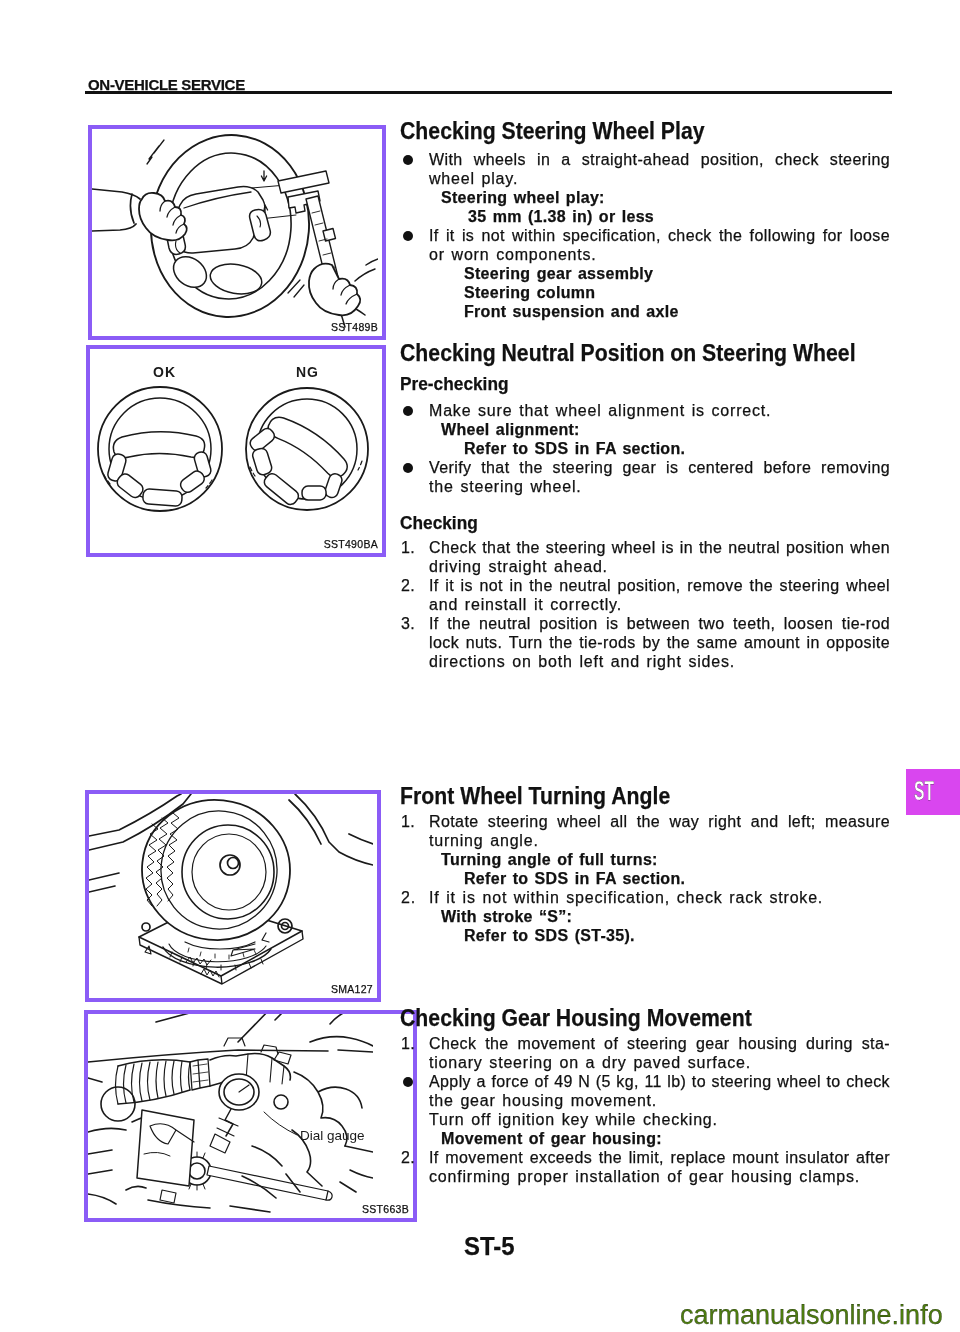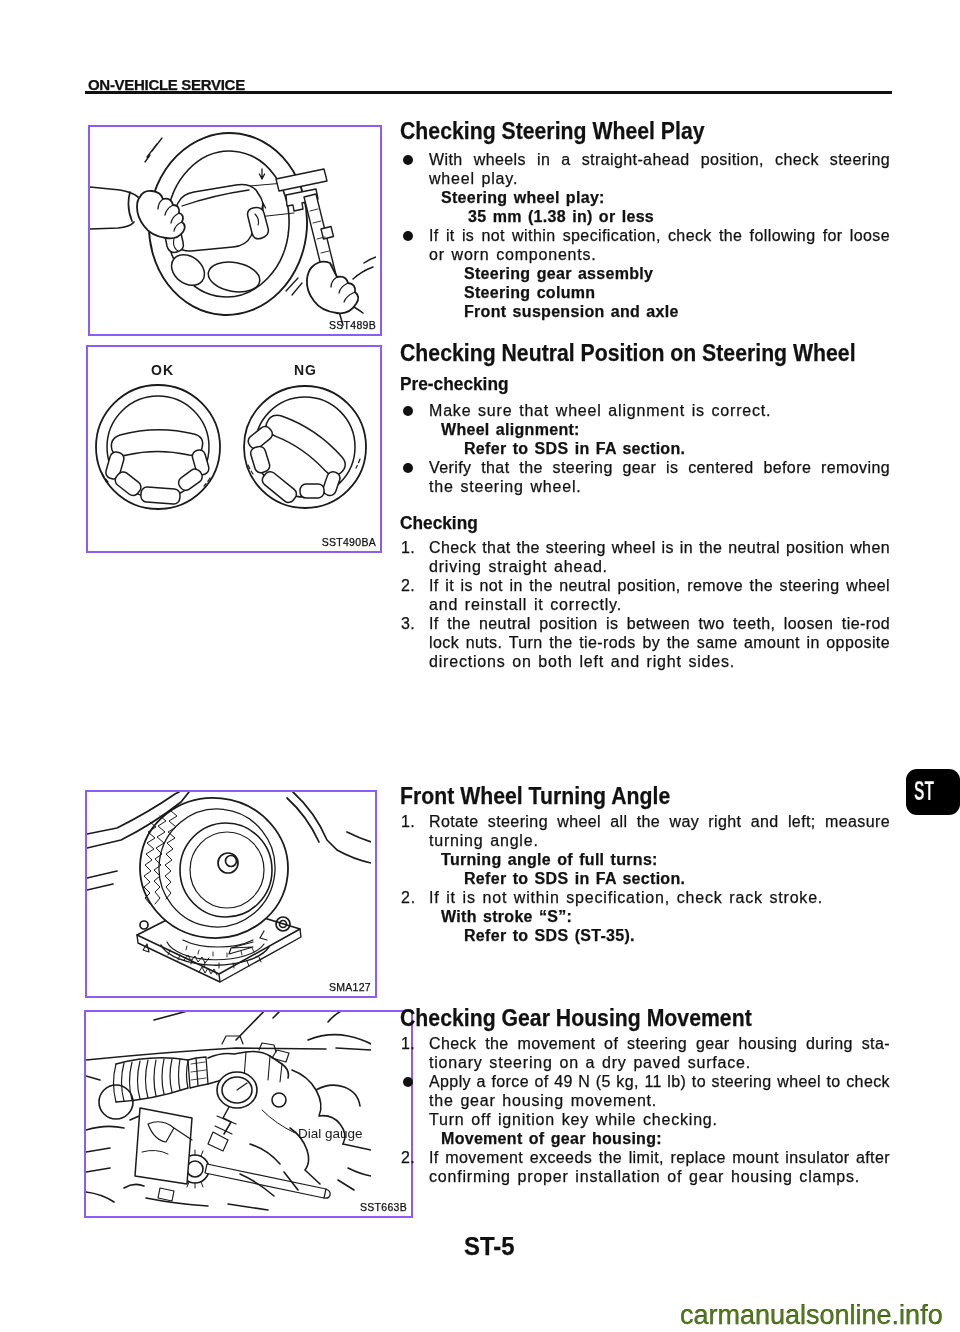--- a/index.html
+++ b/index.html
@@ -8,21 +8,21 @@
   .col{position:absolute;left:400px;width:490px;}
   .ln{position:relative;height:19px;line-height:19px;font-size:16px;letter-spacing:0.8px;word-spacing:1.5px;white-space:nowrap;}
   .j{white-space:normal;text-align:justify;text-align-last:justify;letter-spacing:0.4px;word-spacing:0;}
   .ind{padding-left:29px;}
   .b1{padding-left:41px;font-weight:bold;letter-spacing:0.3px;}
   .b2{padding-left:64px;font-weight:bold;letter-spacing:0.3px;}
   .blt{position:absolute;left:3px;top:5px;width:10px;height:10px;border-radius:50%;background:#111;}
   .num{position:absolute;left:1px;top:0;}
   h2{margin:0;font-size:24px;font-weight:bold;line-height:24px;transform:scaleX(0.885);transform-origin:0 50%;white-space:nowrap;}
   h3{margin:0;font-size:18px;font-weight:bold;line-height:19px;transform:scaleX(0.96);transform-origin:0 50%;white-space:nowrap;}
-  .fig{position:absolute;border:2px solid #8b5cf6;background:#fff;}
+  .fig{position:absolute;border:4px solid #8b5cf6;background:#fff;}
   .figlab{position:absolute;right:4px;bottom:3px;font-size:10.5px;letter-spacing:0.3px;}
   svg{position:absolute;top:0;left:0;}
 </style>
 </head>
 <body>
 
 <div class="abs" style="left:88px;top:76px;width:803px;font-size:15px;font-weight:bold;letter-spacing:-0.3px;">ON-VEHICLE SERVICE</div>
 <div class="abs" style="left:85px;top:90.5px;width:807px;height:3.6px;background:#111;"></div>
 
 <div class="fig" id="f1" style="left:88px;top:125px;width:290px;height:207px;">
@@ -267,16 +267,16 @@
   <div class="ln ind j"><span class="num">1.</span>Check the movement of steering gear housing during sta-</div>
   <div class="ln ind">tionary steering on a dry paved surface.</div>
   <div class="ln ind j"><span class="blt"></span>Apply a force of 49 N (5 kg, 11 lb) to steering wheel to check</div>
   <div class="ln ind">the gear housing movement.</div>
   <div class="ln ind">Turn off ignition key while checking.</div>
   <div class="ln b1">Movement of gear housing:</div>
   <div class="ln ind j"><span class="num">2.</span>If movement exceeds the limit, replace mount insulator after</div>
   <div class="ln ind">confirming proper installation of gear housing clamps.</div>
 </div>
 
-<div class="abs" style="left:906px;top:769px;width:54px;height:46px;background:#000000;color:#fff;font-size:27px;font-weight:bold;line-height:45px;border-radius:11px;"><span style="display:inline-block;transform:scale(0.58,1);transform-origin:0 50%;margin-left:8px;">ST</span></div>
+<div class="abs" style="left:906px;top:769px;width:54px;height:46px;background:#d946ef;color:#fff;font-size:27px;font-weight:bold;line-height:45px;"><span style="display:inline-block;transform:scale(0.58,1);transform-origin:0 50%;margin-left:8px;">ST</span></div>
 
 <div class="abs" style="left:464px;top:1231px;font-size:26px;font-weight:bold;transform:scaleX(0.92);transform-origin:0 0;">ST-5</div>
 <div class="abs" style="left:680px;top:1300px;font-size:27px;color:#4d7c0f;">carmanualsonline.info</div>
 
 </body></html>

